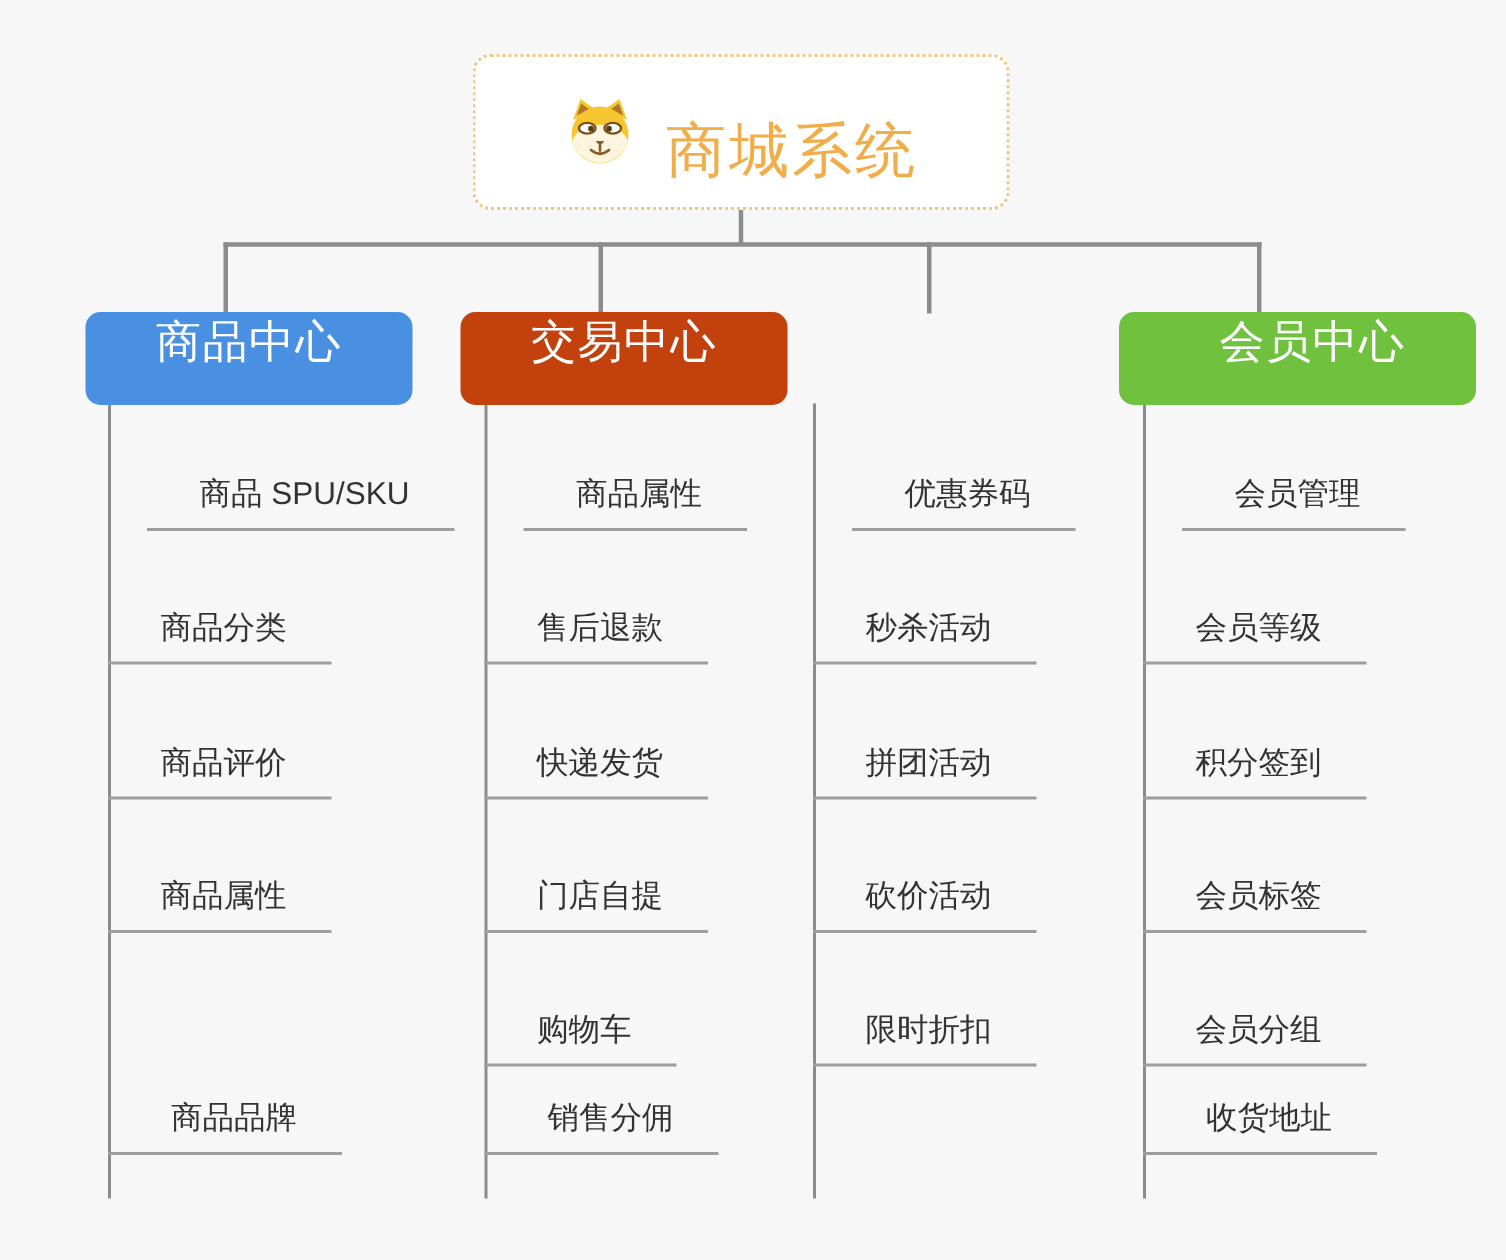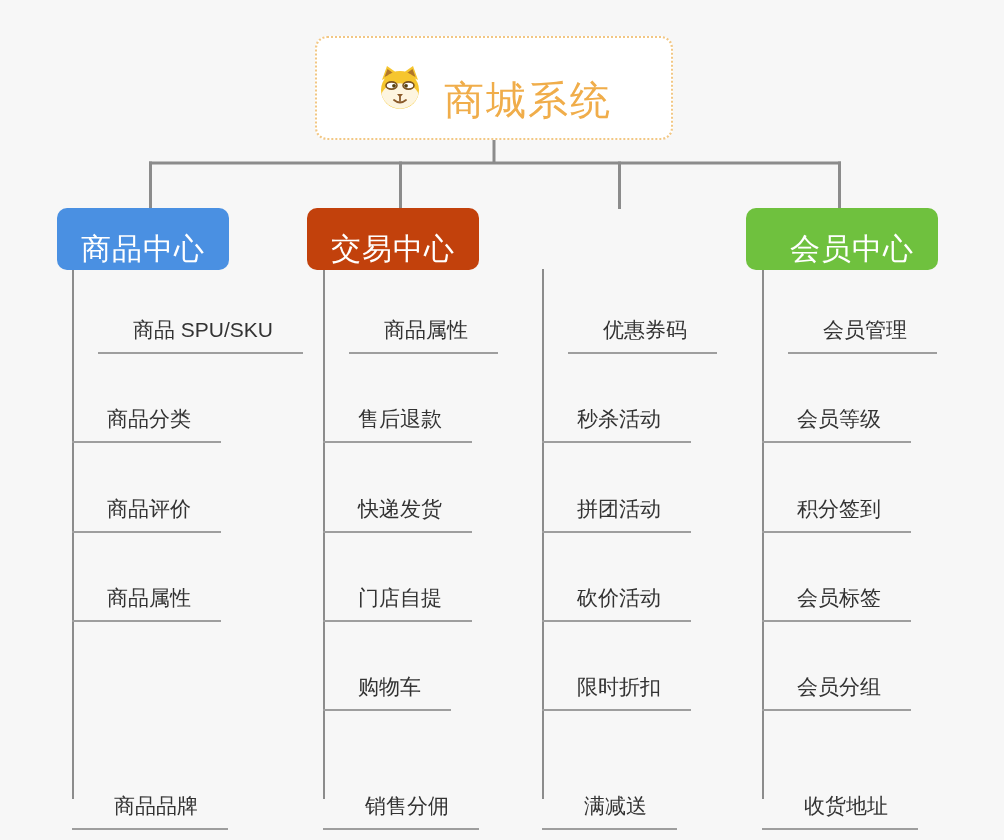--- a/index.html
+++ b/index.html
@@ -40,24 +40,24 @@
     letter-spacing:2px;
     color:#f0ad4a;
     white-space:nowrap;
     margin-top:24px;
   }
   .root-icon{width:48px;height:48px;flex:0 0 auto;}
   
   .branch-node{
     position:absolute;
     top:208px;
-    width:172px;height:62px;
+    width:218px;height:62px;
     border-radius:10px;
     display:flex;
-    align-items:flex-end;
+    align-items:flex-start;
     justify-content:center;
     color:#ffffff;
     font-size:30px;
     letter-spacing:1px;
     white-space:nowrap;
     z-index:2;
   }
   .branch-0{left:57px;}
   .branch-1{left:307px;}
   .branch-2{left:526px;}
@@ -77,21 +77,21 @@
   }
   .col-0{left:72px;}
   .col-1{left:323px;}
   .col-2{left:542px;}
   .col-3{left:762px;}
   .row-0{top:316px;margin-left:26px;}
   .row-1{top:405px;}
   .row-2{top:495px;}
   .row-3{top:584px;}
   .row-4{top:673px;}
-  .row-5{top:792px;padding-left:42px;}
+  .row-5{top:732px;padding-left:42px;}
 </style>
 </head>
 <body>
 
 <div class="canvas">
 
   <svg class="connectors" viewBox="0 0 1004 840" xmlns="http://www.w3.org/2000/svg">
     <g stroke="#8c8c8c" stroke-width="3" fill="none">
 
       <line x1="494" y1="139" x2="494" y2="163"></line>
@@ -151,21 +151,20 @@
   <div class="leaf col-1 row-2">快递发货</div>
   <div class="leaf col-1 row-3">门店自提</div>
   <div class="leaf col-1 row-4">购物车</div>
   <div class="leaf col-1 row-5">销售分佣</div>
 
   <div class="leaf col-2 row-0">优惠券码</div>
   <div class="leaf col-2 row-1">秒杀活动</div>
   <div class="leaf col-2 row-2">拼团活动</div>
   <div class="leaf col-2 row-3">砍价活动</div>
   <div class="leaf col-2 row-4">限时折扣</div>
-  <div class="leaf col-2 row-5">满减送</div>
 
   <div class="leaf col-3 row-0">会员管理</div>
   <div class="leaf col-3 row-1">会员等级</div>
   <div class="leaf col-3 row-2">积分签到</div>
   <div class="leaf col-3 row-3">会员标签</div>
   <div class="leaf col-3 row-4">会员分组</div>
   <div class="leaf col-3 row-5">收货地址</div>
 
 </div>
 

